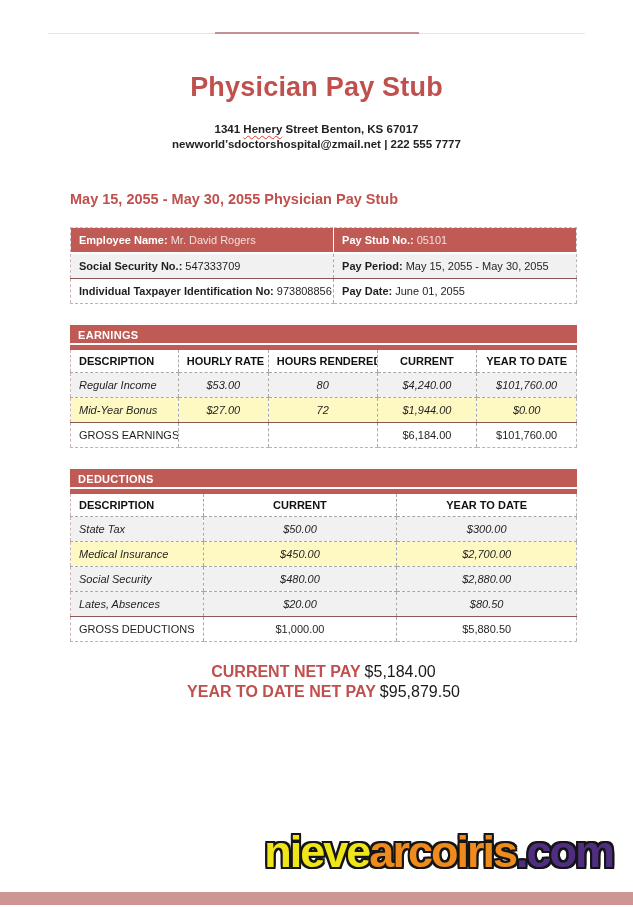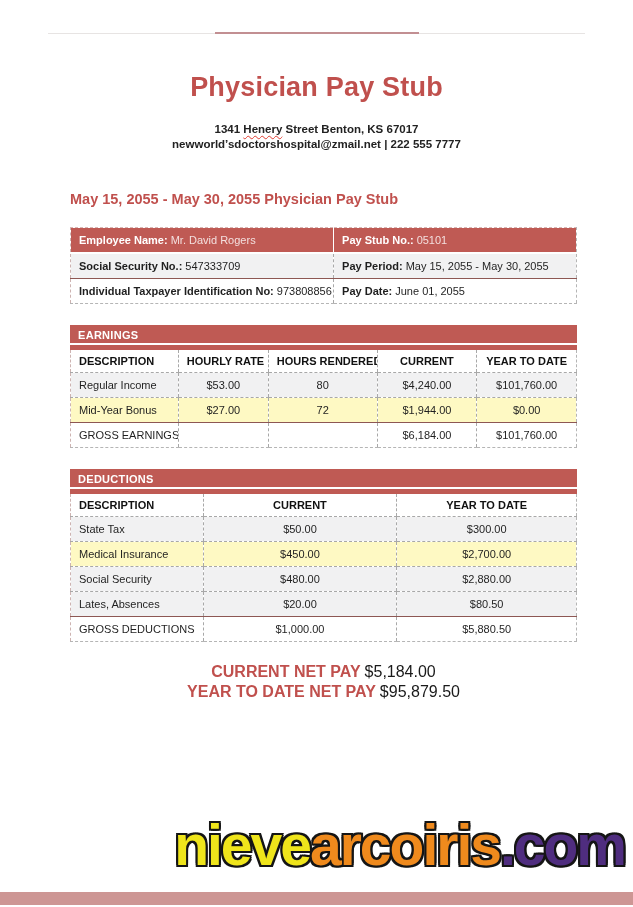--- a/index.html
+++ b/index.html
@@ -50,36 +50,36 @@
   .val{font-weight:normal;}
 
   
   .section{margin-top:21px;}
   .section-bar{width:507px;height:20px;background:var(--table-header-red);border-bottom:2px solid #fff;
     color:#fff;font-weight:bold;font-size:11px;letter-spacing:0.3px;line-height:20px;padding-left:8px;}
   .section-strip{width:507px;height:5px;background:var(--table-header-red);}
   .fin-table{border-left:1px dashed #cdb3b1;border-right:1px dashed #b5b5b5;}
   .fin-table td+td{border-left:1px dashed #a8a8a8;}
   .fin-table tr.cols td{font-weight:bold;color:#111;font-size:11px;background:#fff;border-bottom:1px dashed #a8a8a8;padding:5px 8px;}
-  .fin-table tr.row td{border-bottom:1px dashed #a8a8a8;}
+  .fin-table tr.row td{border-bottom:1px dashed #a8a8a8;font-style:italic;}
   .fin-table tr.band td{background:var(--band-gray);}
   .fin-table tr.plain td{background:#fef9c3;}
   .fin-table tr.total td{background:#fff;font-weight:normal;border-top:1px solid var(--rule-brown);border-bottom:1px dashed #b5b5b5;padding:6px 8px;}
   .fin-table td{text-align:center;}
   .fin-table td.c-desc{text-align:left;}
 
   
   .netpay{margin-top:20px;font-size:16px;line-height:20px;text-align:center;}
   .netpay .np-label{font-weight:bold;color:var(--accent-red);margin-right:4px;}
   .netpay .np-value{color:#1a1a1a;}
 
   
   .watermark{
-    position:absolute;right:8px;bottom:29px;
-    font-size:57px;font-weight:bold;letter-spacing:-2px;white-space:nowrap;
+    position:absolute;right:20px;bottom:29px;
+    font-size:45px;font-weight:bold;letter-spacing:-2px;white-space:nowrap;
     text-shadow:-2px -2px 0 #151515,2px -2px 0 #151515,-2px 2px 0 #151515,2px 2px 0 #151515,
                 -2px 0 0 #151515,2px 0 0 #151515,0 -2px 0 #151515,0 2px 0 #151515;
   }
   .wm-yellow{color:var(--watermark-yellow);}
   .wm-orange{color:var(--watermark-orange);}
   .wm-purple{color:var(--watermark-purple);}
 
   .footer-bar{position:absolute;left:0;bottom:2px;width:633px;height:13px;background:var(--footer-bar-pink);}
 </style>
 </head>

